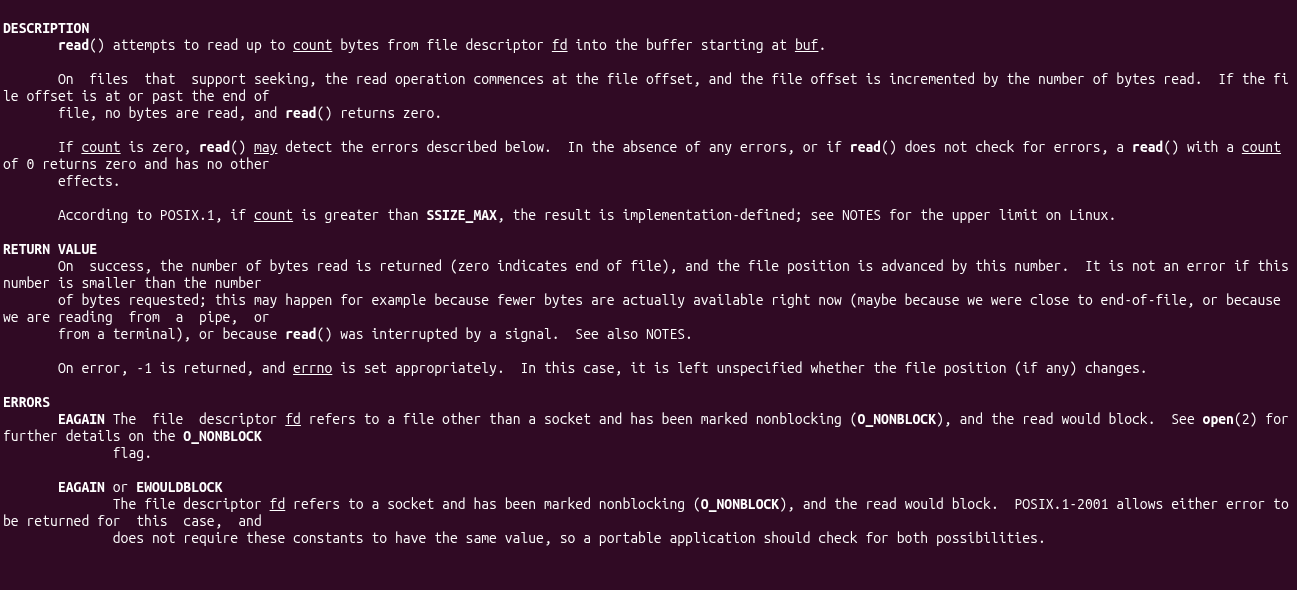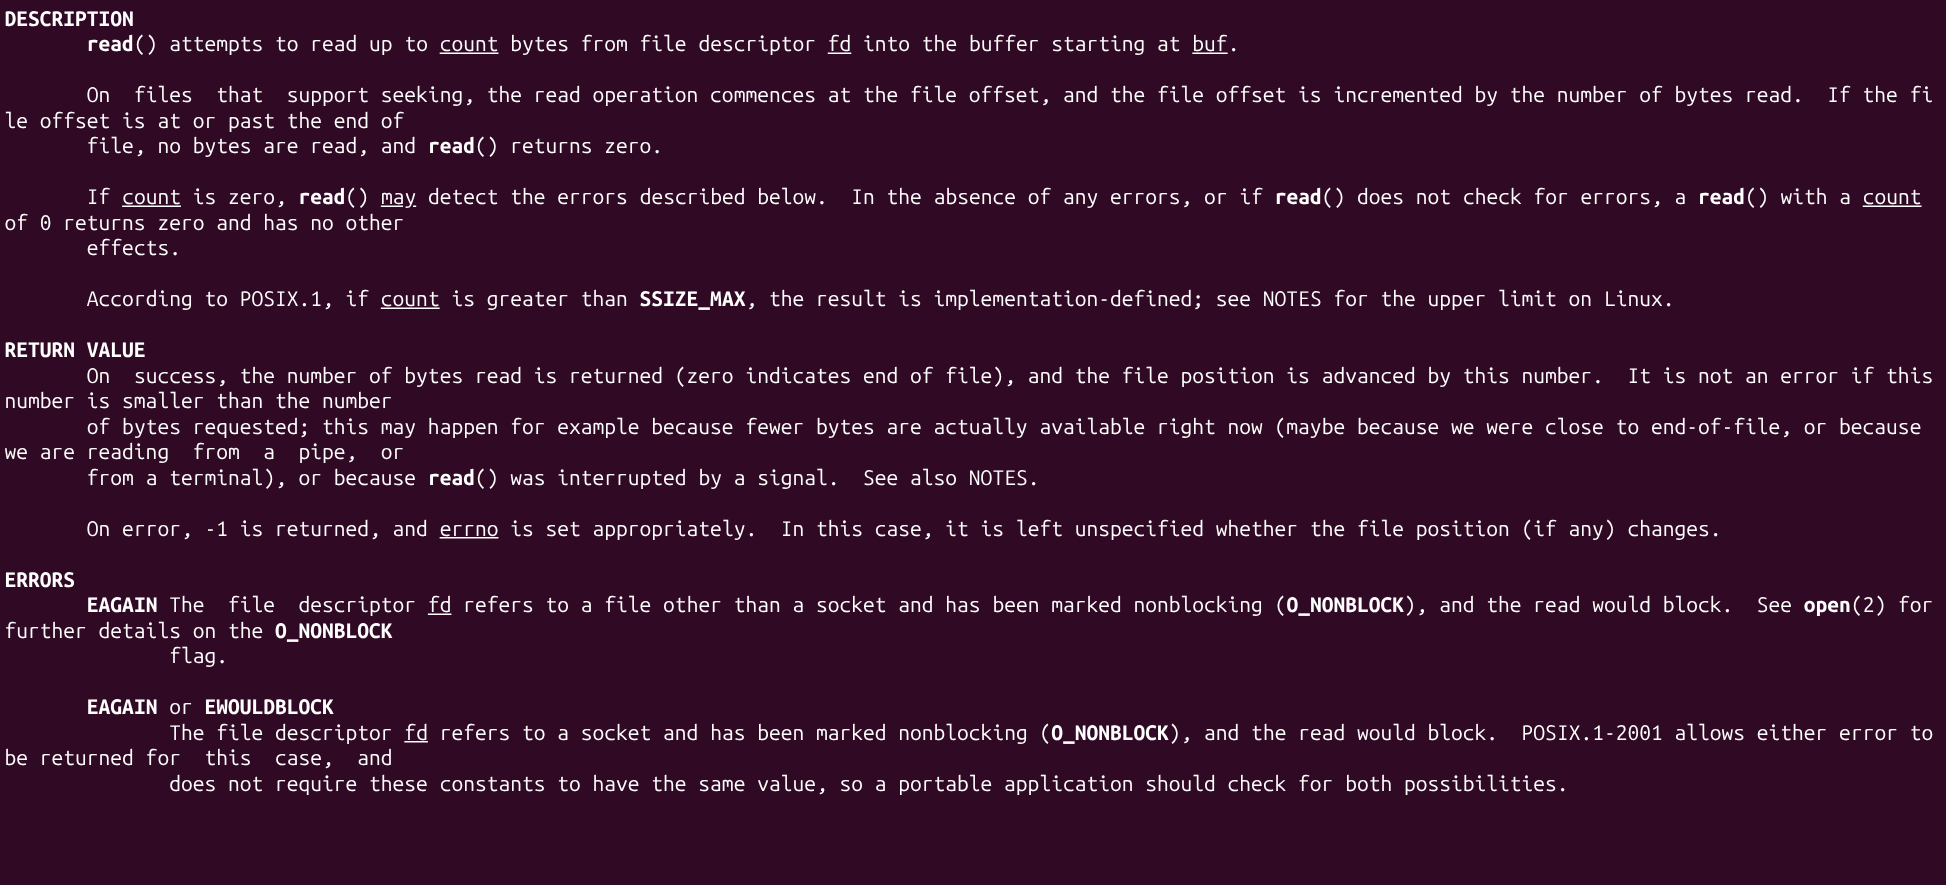--- a/index.html
+++ b/index.html
@@ -8,21 +8,21 @@
     width: 1297px;
     height: 590px;
     background: #300a24;
     color: #ffffff;
     font-family: "Ubuntu Mono", "DejaVu Sans Mono", "Courier New", monospace;
     font-size: 14px;
     line-height: 17px;
     overflow: hidden;
   }
   .screen {
-    padding: 4px 3px;
+    padding: 20px 3px;
     white-space: pre-wrap;
     word-break: break-all;
   }
   .b { font-weight: bold; }
   .u { text-decoration: underline; }
 </style>
 </head>
 <body>
 
 <div class="screen"><span class="b">DESCRIPTION</span>

